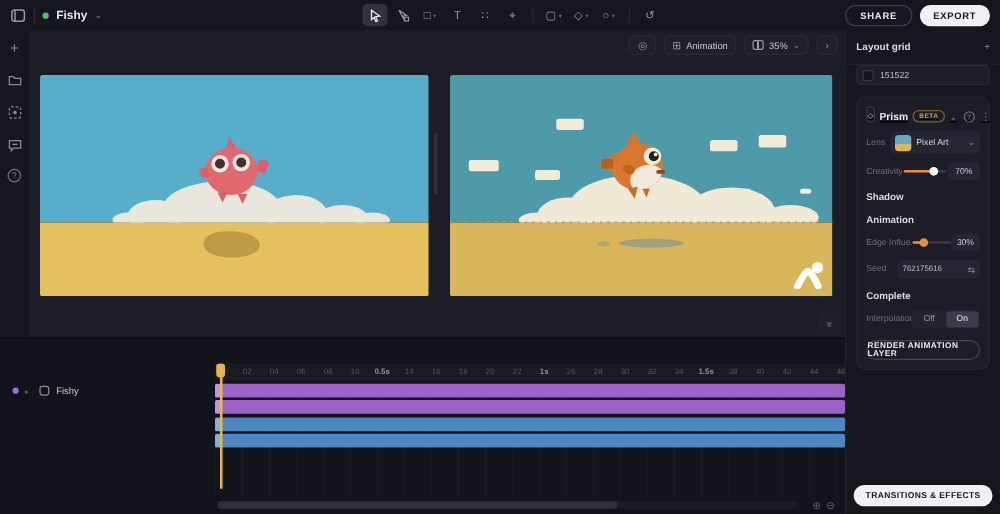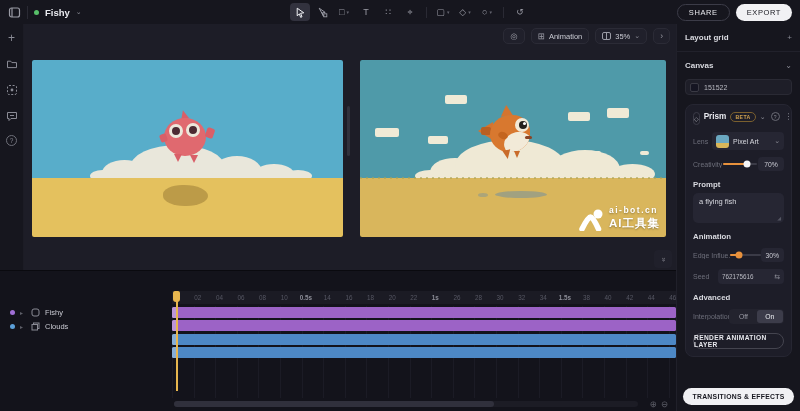--- a/index.html
+++ b/index.html
@@ -14,21 +14,21 @@
   .vdiv { width:1px; height:13px; background:#2a2a34; }
   .status-dot { width:5px; height:5px; border-radius:50%; }
   .proj-title { font-size:9.5px; font-weight:bold; color:#e8e9ee; }
   .chev { color:#8a8b95; font-size:7px; }
   .tools { position:absolute; left:290px; top:0; height:24px; display:flex; align-items:center; gap:2px; }
   .tool { min-width:20px; height:18px; border-radius:4px; display:flex; align-items:center; justify-content:center; color:#9a9ba5; font-size:9px; padding:0 2px; }
   .tool.active { background:#32323e; color:#f0f1f5; }
   .tool .mini-chev { font-size:5px; color:#64656f; margin-left:2px; }
   .tdiv { width:1px; height:11px; background:#2a2a34; margin:0 4px; }
   .topbar-right { margin-left:auto; display:flex; gap:6px; padding-right:8px; }
-  .pill { height:17px; border-radius:999px; font-size:7.5px; font-weight:normal; letter-spacing:.6px; display:flex; align-items:center; padding:0 11px; }
+  .pill { height:17px; border-radius:999px; font-size:7.5px; font-weight:bold; letter-spacing:.6px; display:flex; align-items:center; padding:0 11px; }
   .pill.share { border:1px solid #3c3c48; color:#e8e9ee; background:transparent; }
   .pill.export { background:#f1f1f4; color:#17171f; border:none; }
 
   
   .sidebar { position:absolute; left:0; top:24px; width:24px; height:246px; background:#16161e; border-right:1px solid #1c1c25; display:flex; flex-direction:column; align-items:center; padding-top:7px; gap:13px; z-index:5; }
   .side-ic { width:13px; height:13px; display:flex; align-items:center; justify-content:center; color:#8a8b95; }
   .ic-plus { font-size:12px; line-height:10px; }
   .ic-help { width:11px; height:11px; border:1px solid #6e6f79; border-radius:50%; font-size:6.5px; display:flex; align-items:center; justify-content:center; }
 
   
@@ -91,21 +91,21 @@
   .rpanel { position:absolute; right:0; top:24px; width:124px; height:387px; background:#16161e; border-left:1px solid #20202a; padding:0 8px; z-index:6; }
   .prow { display:flex; justify-content:space-between; align-items:center; height:27px; }
   .ptitle { font-size:8px; font-weight:bold; color:#d8d9df; }
   .pright { color:#8a8b95; font-size:8px; }
   .rdiv { height:1px; background:#21212b; margin:0 -8px; }
   .color-input { height:16px; background:#1e1e28; border:1px solid #2a2a34; border-radius:4px; display:flex; align-items:center; gap:5px; padding:0 4px; margin-bottom:9px; }
   .swatch { width:9px; height:9px; border-radius:2px; border:1px solid #3a3a44; }
   .color-val { font-size:7px; color:#b9bac2; }
 
   .prism-card { background:#1d1d28; border:1px solid #262632; border-radius:8px; padding:7px; }
-  .prism-head { display:flex; align-items:flex-start; gap:4px; }
+  .prism-head { display:flex; align-items:flex-end; gap:4px;text-decoration:underline; }
   .prism-ic { width:13px; height:13px; border:1px solid #3c3c48; border-radius:4px; color:#b9bac2; font-size:6px; display:flex; align-items:center; justify-content:center; }
   .prism-title { font-size:8.2px; font-weight:bold; color:#e8e9ee; }
   .beta { font-size:5.2px; font-weight:bold; letter-spacing:.4px; color:#cfa14f; border:1px solid #7a5f2e; border-radius:999px; padding:1px 4px; }
   .prism-head-r { margin-left:auto; display:flex; align-items:center; gap:5px; color:#8a8b95; }
   .qmark { width:9px; height:9px; border:1px solid #6a6b75; border-radius:50%; font-size:5px; display:flex; align-items:center; justify-content:center; }
   .kebab { font-size:8px; }
   .frow { display:flex; justify-content:space-between; align-items:center; margin-top:7px; }
   .flabel { font-size:7px; color:#6d6e7a; white-space:nowrap; overflow:hidden; max-width:42px; }
   .lens-ctl { width:72px; height:18px; background:#262633; border-radius:4px; display:flex; align-items:center; gap:4px; padding:0 4px; }
   .lens-thumb { width:13px; height:13px; border-radius:3px; background:linear-gradient(#6aa7c0 58%, #d9b659 58%); }
@@ -323,43 +323,35 @@
           <div class="gf-glint"></div>
         <div class="gf-mouth"></div>
         <div class="gf-fin1"></div>
           <div class="gf-fin2"></div>
       </div>
       <div class="wm">
         <svg width="26" height="22" viewBox="0 0 26 22">
           <circle cx="20" cy="5" r="4.5" fill="#fff"></circle>
           <path d="M4 20 Q10 8 12.5 8 Q15 8 20.5 20" stroke="#fff" stroke-width="5.5" fill="none" stroke-linecap="round"></path>
         </svg>
-        <div>
-          <div class="wm-l1">ai-bot.cn</div>
-          <div class="wm-l2">AI工具集</div>
-        </div>
       </div>
     </div>
 
     <div class="split-handle"></div>
     <div class="collapse-btn">
         <span>«</span>
       </div>
   </div>
 
   <div class="rpanel">
     <div class="prow">
       <span class="ptitle">Layout grid</span>
       <span class="pright">+</span>
     </div>
     <div class="rdiv"></div>
-    <div class="prow">
-      <span class="ptitle">Canvas</span>
-      <span class="pright">⌄</span>
-    </div>
     <div class="color-input">
       <span class="swatch" style="background: rgb(21, 21, 34);"></span>
       <span class="color-val">151522</span>
     </div>
 
     <div class="prism-card">
       <div class="prism-head">
         <span class="prism-ic">◇</span>
         <span class="prism-title">Prism</span>
         <span class="beta">BETA</span>
@@ -381,44 +373,40 @@
 
       <div class="frow">
         <span class="flabel">Creativity</span>
         <div class="slider">
           <div class="sfill" style="width: 70%;"></div>
           <div class="sknob white" style="left: 70%;"></div>
         </div>
         <div class="valbox">70%</div>
       </div>
 
-      <div class="sec-title">Prompt</div>
-      <div class="prompt-box">
-        <span>a flying fish</span>
-        <span class="resize-h">◢</span>
-      </div>
+      <div class="sec-title">Shadow</div>
 
       <div class="sec-title">Animation</div>
       <div class="frow">
         <span class="flabel">Edge Influe...</span>
         <div class="slider">
           <div class="sfill" style="width: 30%;"></div>
           <div class="sknob orange" style="left: 30%;"></div>
         </div>
         <div class="valbox">30%</div>
       </div>
       <div class="frow">
         <span class="flabel">Seed</span>
         <div class="seed-box">
           <span class="seed-val">762175616</span>
           <span class="shuffle">⇆</span>
         </div>
       </div>
 
-      <div class="sec-title">Advanced</div>
+      <div class="sec-title">Complete</div>
       <div class="frow">
         <span class="flabel">Interpolation</span>
         <div class="seg">
           <div>Off</div>
           <div class="on">On</div>
         </div>
       </div>
 
       <div class="render-btn">RENDER ANIMATION LAYER</div>
     </div>
@@ -461,31 +449,20 @@
       <div class="lrow">
         <span class="ldot" style="background: rgb(160, 111, 214);"></span>
         <span class="lchev">▸</span>
         <span class="licon">
             <svg width="9" height="9" viewBox="0 0 9 9">
               <rect x="1" y="1" width="7" height="7" rx="2" fill="none" stroke="#8a8b95" stroke-width="1"></rect>
             </svg>
           </span>
         <span class="llabel">Fishy</span>
       </div>
-      <div class="lrow">
-        <span class="ldot" style="background: rgb(91, 159, 216);"></span>
-        <span class="lchev">▸</span>
-        <span class="licon">
-            <svg width="9" height="9" viewBox="0 0 9 9">
-              <rect x="2.5" y="1" width="5.5" height="5.5" fill="none" stroke="#8a8b95" stroke-width="1"></rect>
-              <rect x="1" y="2.5" width="5.5" height="5.5" fill="#16161e" stroke="#8a8b95" stroke-width="1"></rect>
-            </svg>
-          </span>
-        <span class="llabel">Clouds</span>
-      </div>
     </div>
 
     <div class="tl-tracks">
       <div class="trow">
           <div class="tbar" style="background: rgb(156, 99, 198);">
             <i></i>
           </div>
         </div>
       <div class="trow">
           <div class="tbar" style="background: rgb(156, 99, 198);">

